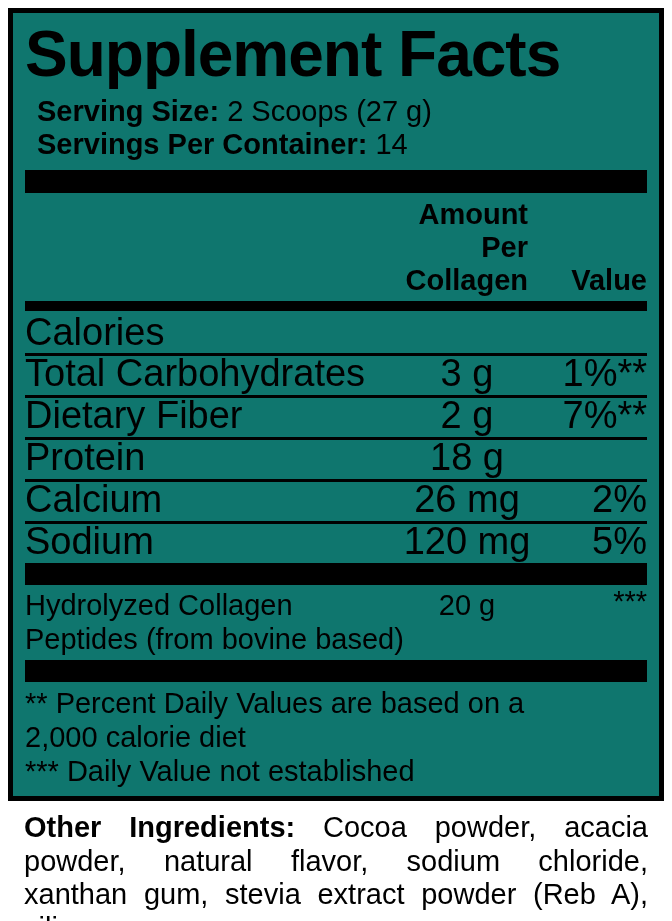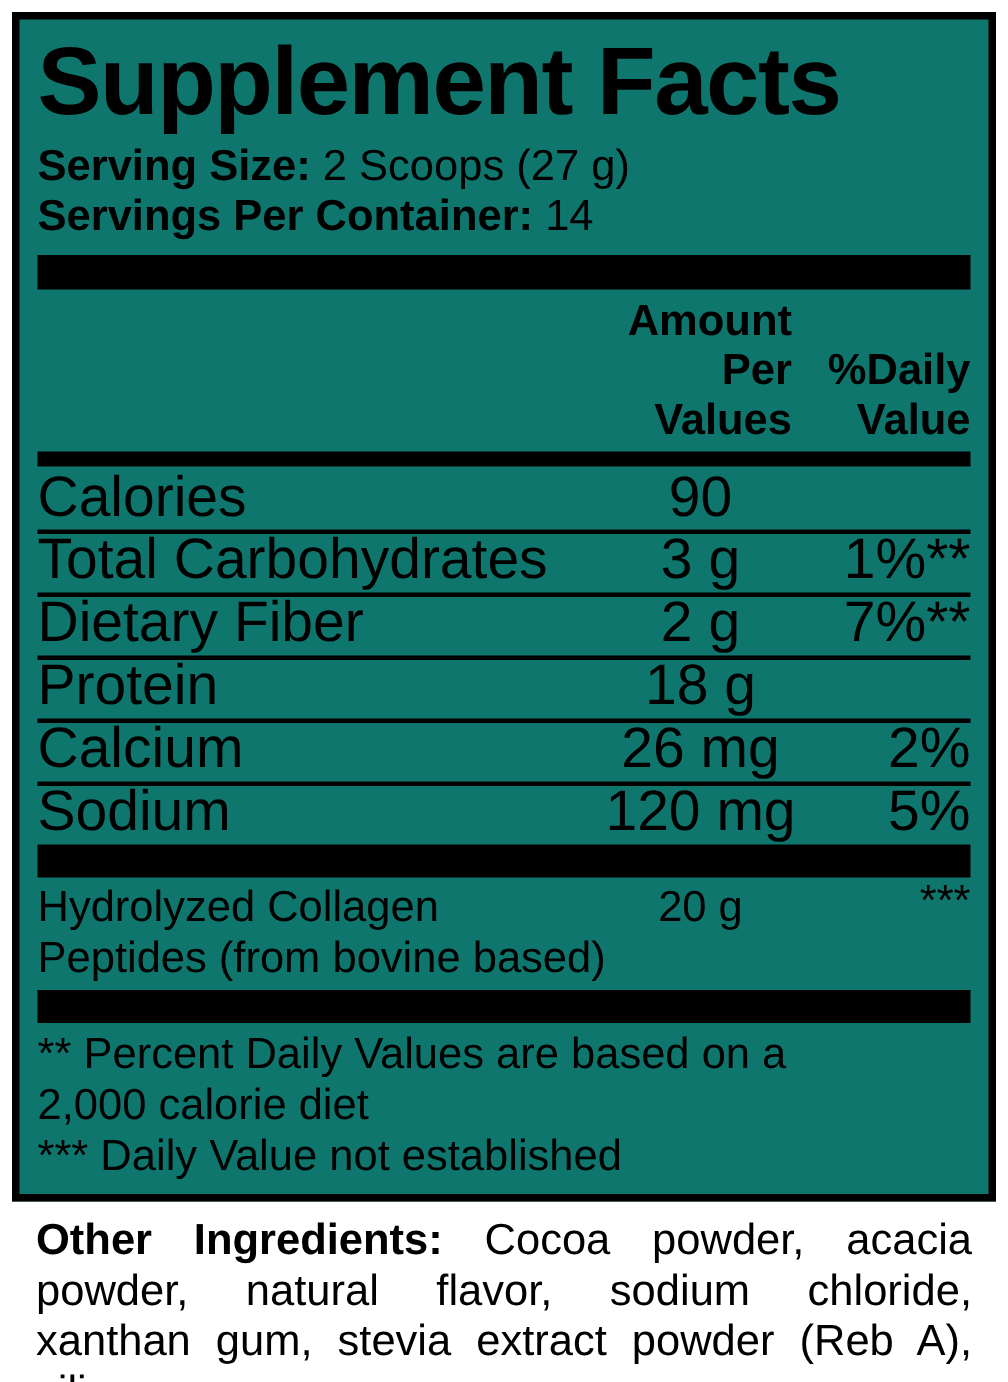--- a/index.html
+++ b/index.html
@@ -20,20 +20,21 @@
     line-height: 70px;
     font-weight: bold;
     letter-spacing: -1px;
     white-space: nowrap;
     margin: 0 0 6px 0;
   }
   .serving-line {
     font-size: 29px;
     line-height: 33px;
     white-space: nowrap;
+    margin-left: 12px;
   }
   .serving-line .lead { font-weight: bold; }
   .bar { background: #000000; width: 100%; }
   .bar-xthick { height: 23px; margin-top: 9px; }
   .bar-med { height: 10px; }
   .bar-thick { height: 22px; }
   .cols { display: flex; align-items: flex-end; }
   .col-label { flex: 1 1 auto; min-width: 0; }
   .col-amount { width: 150px; flex: 0 0 auto; text-align: center; }
   .col-dv { width: 105px; flex: 0 0 auto; text-align: right; }
@@ -83,34 +84,32 @@
   <div class="serving-line"><span class="lead">Serving Size:</span><span> 2 Scoops (27 g)</span></div>
 
   <div class="serving-line"><span class="lead">Servings Per Container:</span><span> 14</span></div>
 
   <div class="bar bar-xthick"></div>
 
   <div class="cols header-row">
     <div class="col-label"></div>
     <div class="col-amount">
       <div>Amount Per</div>
-      <div>Values</div>
+      <div>Collagen</div>
     </div>
     <div class="col-dv">
-      <div>%Daily</div>
       <div>Value</div>
     </div>
   </div>
 
   <div class="bar bar-med"></div>
 
   <div class="rows">
     <div class="row cols">
       <div class="col-label">Calories</div>
-      <div class="col-amount">90</div>
       <div class="col-dv"></div>
     </div>
     <div class="row cols">
       <div class="col-label">Total Carbohydrates</div>
       <div class="col-amount">3 g</div>
       <div class="col-dv">1%**</div>
     </div>
     <div class="row cols">
       <div class="col-label">Dietary Fiber</div>
       <div class="col-amount">2 g</div>

